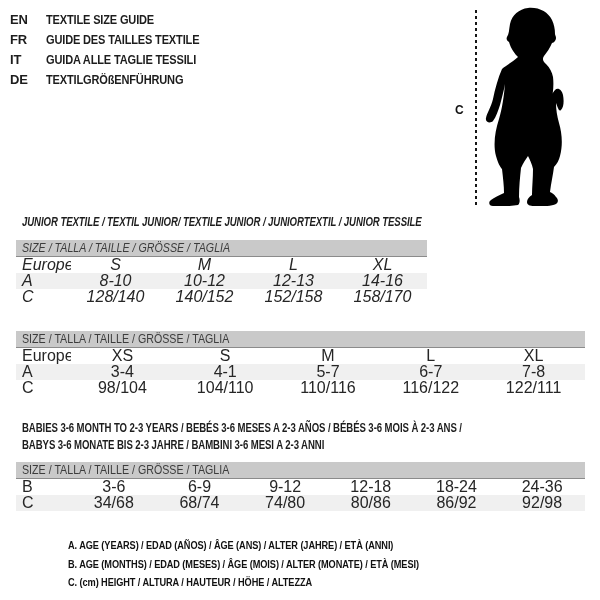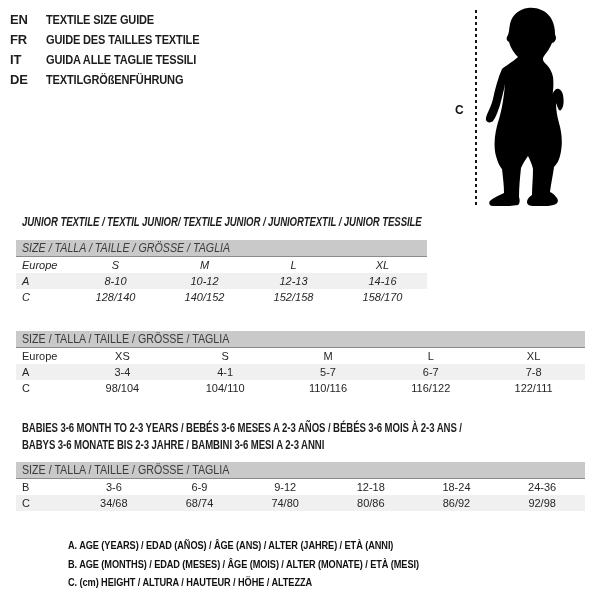--- a/index.html
+++ b/index.html
@@ -24,21 +24,21 @@
   .t1{top:215px;width:411px;font-style:italic;}
   .t2{top:317px;width:569px;}
   .t3{top:420px;width:569px;}
   .tbl-title{font-weight:700;font-size:12px;line-height:14px;margin-left:6px;white-space:nowrap;}
   .t3 .tbl-title{line-height:17px;}
   .cx{display:inline-block;transform:scaleX(.8);transform-origin:0 50%;letter-spacing:-.1px;white-space:nowrap;}
   .sub{font-size:8.5px;vertical-align:-2px;}
   .t1 table{margin-top:11px;} .t2 table{margin-top:14px;} .t3 table{margin-top:8px;}
   table{width:100%;border-collapse:collapse;table-layout:fixed;}
   col.c0{width:55px;}
-  td{font-size:11px;height:16px;line-height:16px;padding:0;text-align:center;
+  td{font-size:16px;height:16px;line-height:16px;padding:0;text-align:center;
      color:#262626;font-weight:400;overflow:hidden;white-space:nowrap;}
   td.lbl{text-align:left;padding-left:6px;}
   tr.size-head td{background:#c9c9c9;border-bottom:1px solid #8b8b8b;text-align:left;
                   padding-left:6px;color:#3c3c3c;font-size:13px;margin-left:8px;}
   .cxh{display:inline-block;transform:scaleX(.82);transform-origin:0 50%;white-space:nowrap;}
   tr.alt td{background:#f0f0f0;}
 
   
   .footnotes{position:absolute;left:20px;top:536px;}
   .fn{font-weight:700;font-size:11.5px;line-height:18.5px;white-space:nowrap;color:#111;margin-left:48px;}

